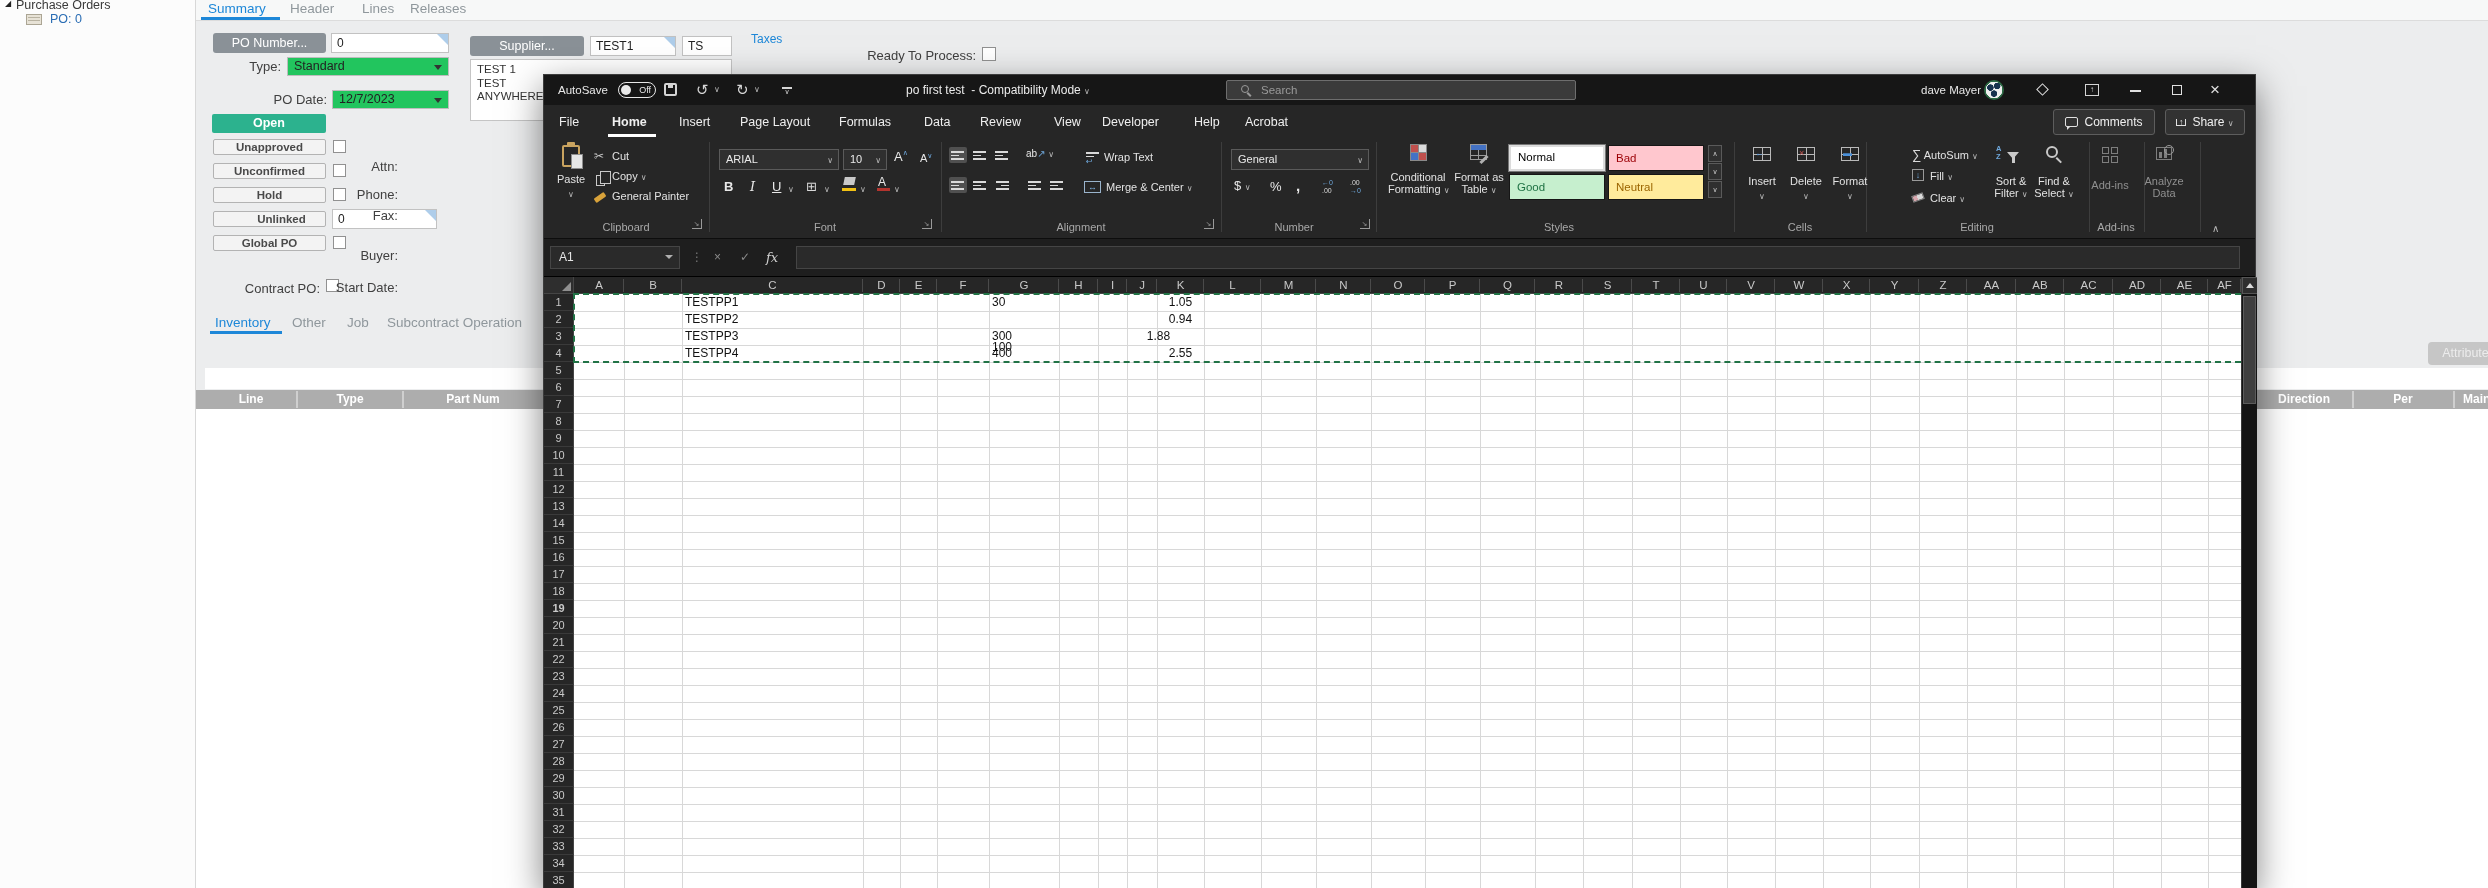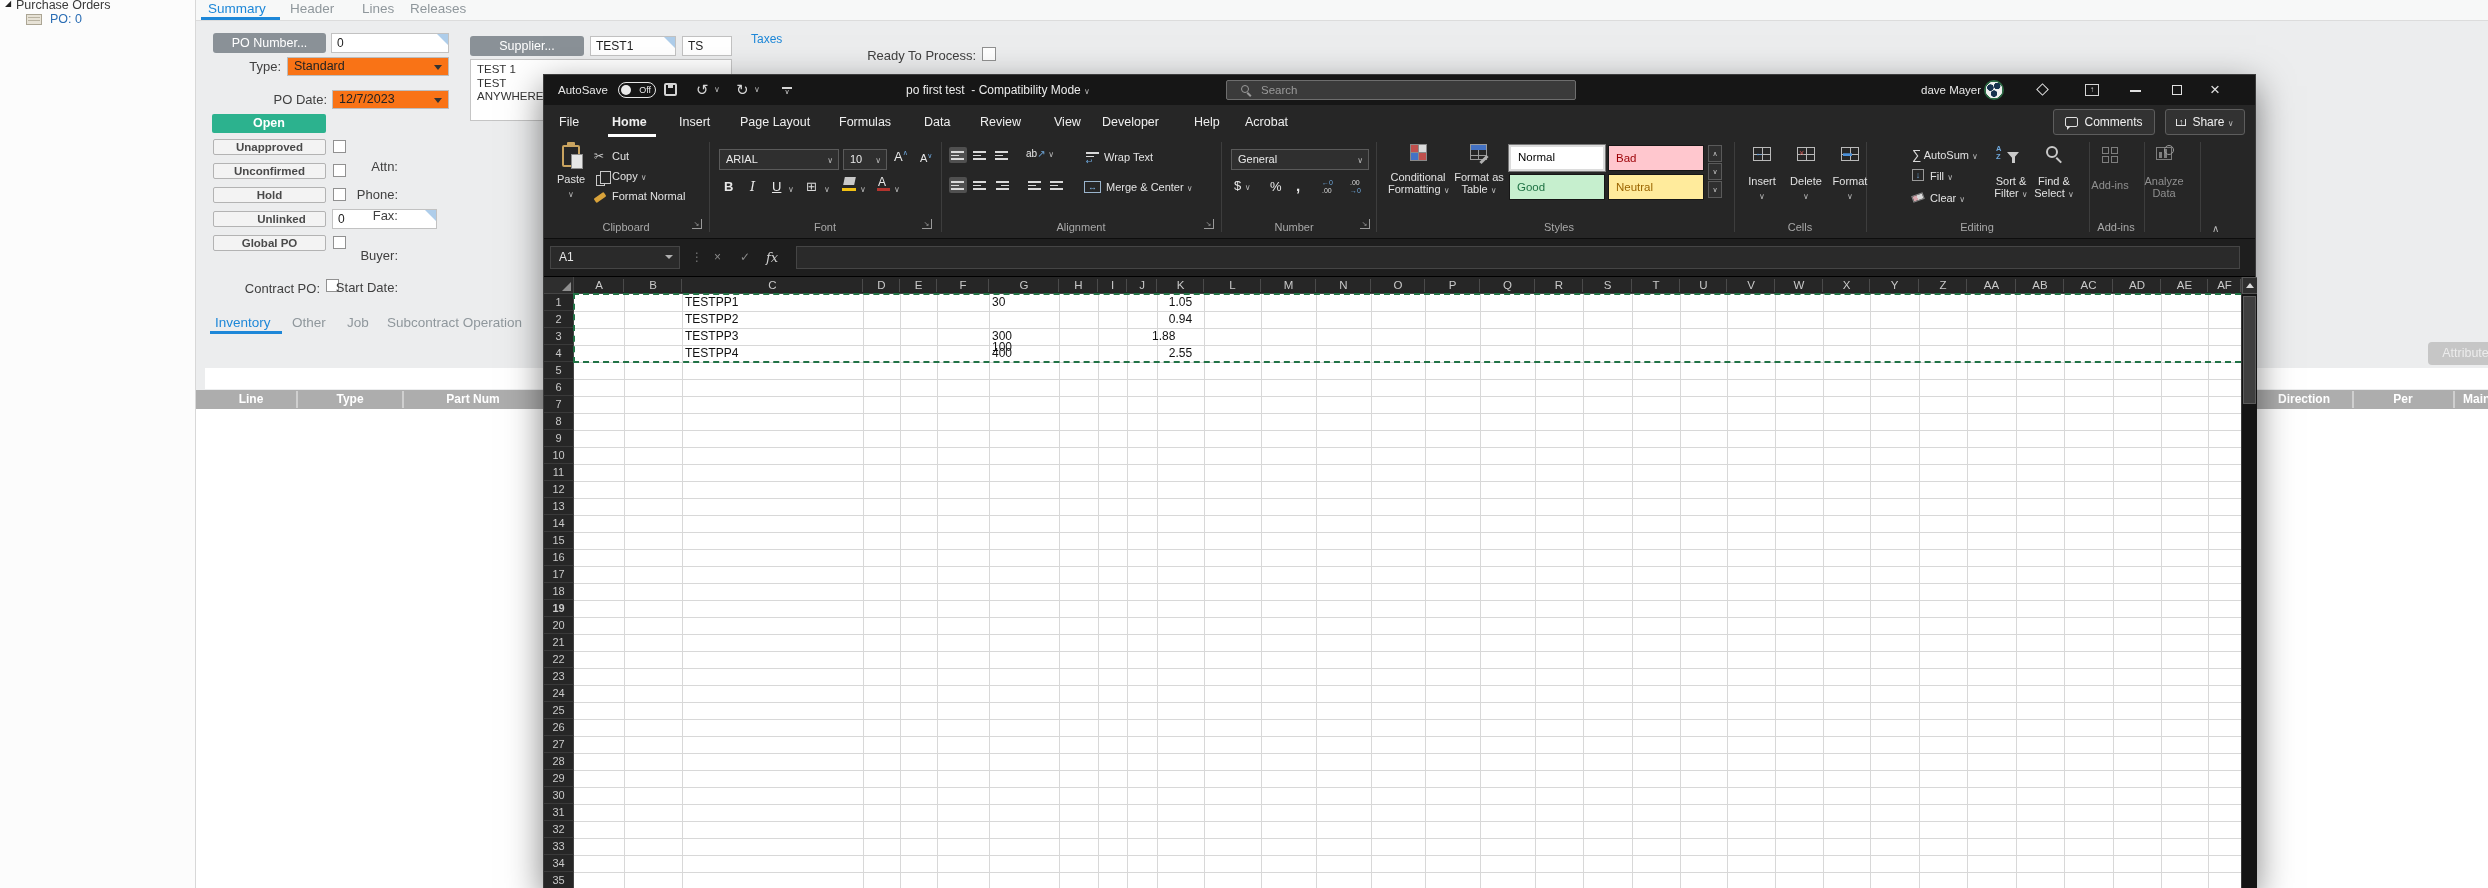--- a/index.html
+++ b/index.html
@@ -15,21 +15,21 @@
 .tree-ico i{display:block;height:1px;background:#b9b3a2;margin:2px 1px 0}
 .tree-child{position:absolute;left:50px;top:12px;font-size:12.5px;color:#2a6db4;white-space:nowrap}
 .tabstrip{position:absolute;left:196px;top:0;width:2292px;height:21px;background:#f7f8f8;border-bottom:1px solid #dcdcdc}
 .erp-tab{position:absolute;top:1px;font-size:13.5px;color:#8f979c;white-space:nowrap;cursor:default}
 .erp-tab.active{color:#1d87d8}
 .erp-tab-ul{position:absolute;left:201px;top:17px;width:79px;height:3px;background:#1d87d8}
 .erp-label{position:absolute;font-size:13px;color:#404040;text-align:right;white-space:nowrap}
 .erp-btn-gray{position:absolute;background:#8a9197;border-radius:3px;color:#fff;font-size:12.5px;text-align:center}
 .erp-field{position:absolute;background:#fff;border:1px solid #c2c2c2;font-size:12px;color:#222;padding-left:5px;overflow:hidden}
 .fold:after{content:"";position:absolute;top:0;right:0;border-top:11px solid #aecdea;border-left:11px solid transparent}
-.erp-combo{position:absolute;background:#f97316;border:1px solid #bdbdbd;font-size:12.5px;color:#222;padding-left:6px}
+.erp-combo{position:absolute;background:#22c55e;border:1px solid #bdbdbd;font-size:12.5px;color:#222;padding-left:6px}
 .combo-arrow{position:absolute;right:6px;top:7px;width:0;height:0;border-left:4px solid transparent;border-right:4px solid transparent;border-top:5px solid #333}
 .erp-open{position:absolute;background:#2cb28e;border-radius:2px;color:#fff;font-weight:bold;font-size:12.5px;text-align:center}
 .erp-status{position:absolute;width:113px;height:16px;background:#f3f3f3;border:1px solid #b3b3b3;border-radius:2px;color:#4a4a4a;font-weight:bold;font-size:11.5px;text-align:center;line-height:14px}
 .erp-cb{position:absolute;width:13px;height:13px;background:#fff;border:1px solid #919191}
 .erp-link{position:absolute;font-size:12px;color:#1d87d8}
 .addr{position:absolute;left:470px;top:59px;width:262px;height:62px;background:#fff;border:1px solid #c5c5c5;font-size:11.5px;line-height:13.5px;color:#333;padding:3px 6px}
 .lower-tab{position:absolute;top:315px;font-size:13.5px;color:#8f979c;white-space:nowrap}
 .lower-tab.active{color:#1d87d8}
 .lower-ul{position:absolute;left:210px;top:331px;width:72px;height:3px;background:#1d87d8}
 .white-strip{position:absolute;left:205px;top:368px;width:2283px;height:21px;background:#fff}
@@ -308,21 +308,21 @@
       <div>
         <span class="ico-paste"></span>
         <div class="rbig" style="left:-3px;top:34px">Paste</div>
         <div class="rbig" style="left:-3px;top:48px"><span class="chev">∨</span></div>
       </div>
       <span class="ico-scissors" style="left:50px;top:10px">✂</span>
       <div class="rlabel" style="left:68px;top:11px">Cut</div>
       <span class="ico-copy" style="left:52px;top:36px"></span>
       <div class="rlabel" style="left:68px;top:31px"><span>Copy</span> <span class="chev">∨</span></div>
       <span class="ico-fp" style="left:50px;top:56px"></span>
-      <div class="rlabel" style="left:68px;top:51px">Format Normal</div>
+      <div class="rlabel" style="left:68px;top:51px">General Painter</div>
       <div class="grpname" style="left:22px">Clipboard</div>
       <div class="launcher" style="left:148px">↘</div>
 
       <div class="combo" style="left:175px;top:10px;width:120px"><span>ARIAL</span><span class="chev">∨</span></div>
       <div class="combo" style="left:299px;top:10px;width:44px"><span>10</span><span class="chev">∨</span></div>
       <div class="fbtn" style="left:350px;top:10px;font-size:13px">A<span style="font-size:7px;color:#6fa8dc;vertical-align:6px">∧</span></div>
       <div class="fbtn" style="left:376px;top:13px;font-size:11px">A<span style="font-size:7px;color:#6fa8dc;vertical-align:4px">∨</span></div>
       <div class="fbtn" style="left:180px;top:40px;font-weight:bold;font-size:13px">B</div>
       <div class="fbtn" style="left:206px;top:40px;font-style:italic;font-size:13px;font-family:'DejaVu Serif',serif">I</div>
       <div class="fbtn" style="left:228px;top:40px;text-decoration:underline;font-size:13px">U</div>
@@ -668,21 +668,21 @@
         <div class="xl-rowhead" style="top: 578px; height: 17px;">34</div>
         <div class="xl-rowhead" style="top: 595px; height: 17px;">35</div>
         <div class="xl-cell" style="left: 138px; top: 17px; width: 181px; text-align: left; padding-left: 3px;">TESTPP1</div>
         <div class="xl-cell" style="left: 445px; top: 17px; width: 70px; text-align: left; padding-left: 3px;">30</div>
         <div class="xl-cell" style="left: 613px; top: 17px; width: 47px; text-align: center;">1.05</div>
         <div class="xl-cell" style="left: 138px; top: 34px; width: 181px; text-align: left; padding-left: 3px;">TESTPP2</div>
         <div class="xl-cell" style="left: 445px; top: 34px; width: 70px; text-align: left; padding-left: 3px; margin-top: 28px;">100</div>
         <div class="xl-cell" style="left: 613px; top: 34px; width: 47px; text-align: center;">0.94</div>
         <div class="xl-cell" style="left: 138px; top: 51px; width: 181px; text-align: left; padding-left: 3px;">TESTPP3</div>
         <div class="xl-cell" style="left: 445px; top: 51px; width: 70px; text-align: left; padding-left: 3px;">300</div>
-        <div class="xl-cell" style="left: 608px; top: 51px; width: 47px; text-align: left;">1.88</div>
+        <div class="xl-cell" style="left: 591px; top: 51px; width: 47px; text-align: center;">1.88</div>
         <div class="xl-cell" style="left: 138px; top: 68px; width: 181px; text-align: left; padding-left: 3px;">TESTPP4</div>
         <div class="xl-cell" style="left: 445px; top: 68px; width: 70px; text-align: left; padding-left: 3px;">400</div>
         <div class="xl-cell" style="left: 613px; top: 68px; width: 47px; text-align: center;">2.55</div>
         <div class="xl-marquee" style="left: 29px; top: 16px; width: 1668px; height: 70px;"></div>
         <div class="xl-vscroll">
           <div class="sb-btn"></div>
           <div class="sb-thumb"></div>
         </div>
       </div>
   </div>

